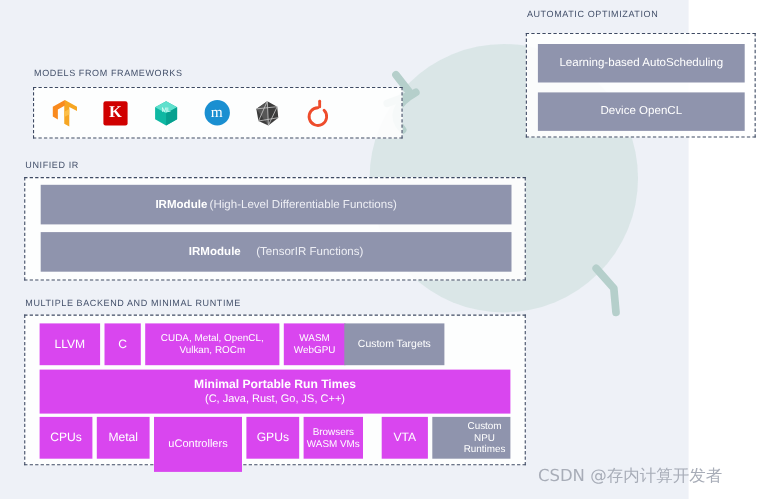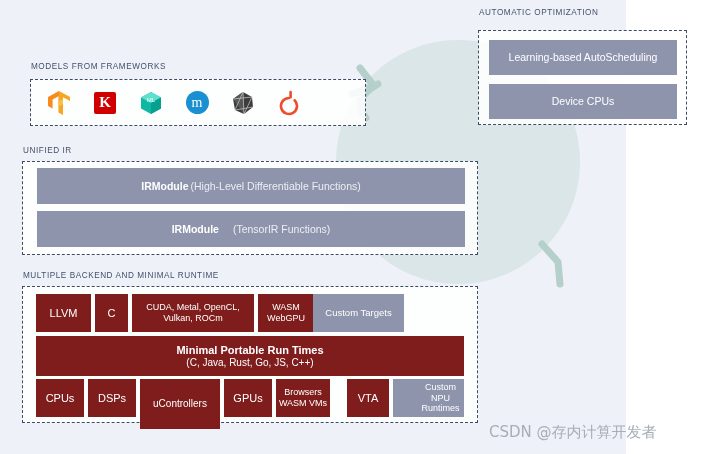--- a/index.html
+++ b/index.html
@@ -44,21 +44,21 @@
     display:flex;
     flex-direction:column;
     align-items:center;
     justify-content:center;
     color:#ffffff;
     text-align:center;
     box-sizing:border-box;
     line-height:1.18;
   }
   .blk.purple{background:#8f94ad;}
-  .blk.teal{background:#7f1d1d;}
+  .blk.teal{background:#d946ef;}
   .blk .l1{display:block;}
   .blk .l2{display:block;}
 
   
   .fw-row{position:absolute;display:flex;align-items:center;}
   .fw-icon{
     width:46px;height:44px;
     display:flex;align-items:center;justify-content:center;
   }
 
@@ -103,21 +103,21 @@
 
   <div class="sec-label" style="left:479px;top:8px;">AUTOMATIC OPTIMIZATION</div>
 
   <div class="dash-box" style="left:478px;top:30px;width:209px;height:95px;"></div>
 
   <div class="blk purple" style="left:489px;top:40px;width:188px;height:35px;font-size:10.5px;">
     <span class="l1">Learning-based AutoScheduling</span>
   </div>
 
   <div class="blk purple" style="left:489px;top:84px;width:188px;height:35px;font-size:10.5px;">
-    <span class="l1">Device CPUs</span>
+    <span class="l1">Device OpenCL</span>
   </div>
 
   <div class="sec-label" style="left:31px;top:62px;">MODELS FROM FRAMEWORKS</div>
 
   <div class="dash-box" style="left:30px;top:79px;width:336px;height:47px;"></div>
 
   <div class="fw-row" style="left:36px;top:80px;height:45px;">
 
     <div class="fw-icon">
       <svg width="26" height="28" viewBox="0 0 26 28">
@@ -200,21 +200,21 @@
 
   <div class="blk teal" style="left:36px;top:336px;width:428px;height:40px;font-size:11px;">
     <span class="l1" style="font-weight:700;">Minimal Portable Run Times</span>
     <span class="l2" style="font-size:10px;">(C, Java, Rust, Go, JS, C++)</span>
   </div>
 
   <div class="blk teal" style="left:36px;top:379px;width:48px;height:38px;font-size:11px;">
     <span class="l1">CPUs</span>
   </div>
   <div class="blk teal" style="left:88px;top:379px;width:48px;height:38px;font-size:11px;">
-    <span class="l1">DSPs</span>
+    <span class="l1">Metal</span>
   </div>
   <div class="blk teal" style="left:140px;top:379px;width:80px;height:50px;font-size:10px;">
     <span class="l1">uControllers</span>
   </div>
   <div class="blk teal" style="left:224px;top:379px;width:48px;height:38px;font-size:11px;">
     <span class="l1">GPUs</span>
   </div>
   <div class="blk teal" style="left:276px;top:379px;width:54px;height:38px;font-size:9px;">
     <span class="l1">Browsers</span>
     <span class="l2">WASM VMs</span>

